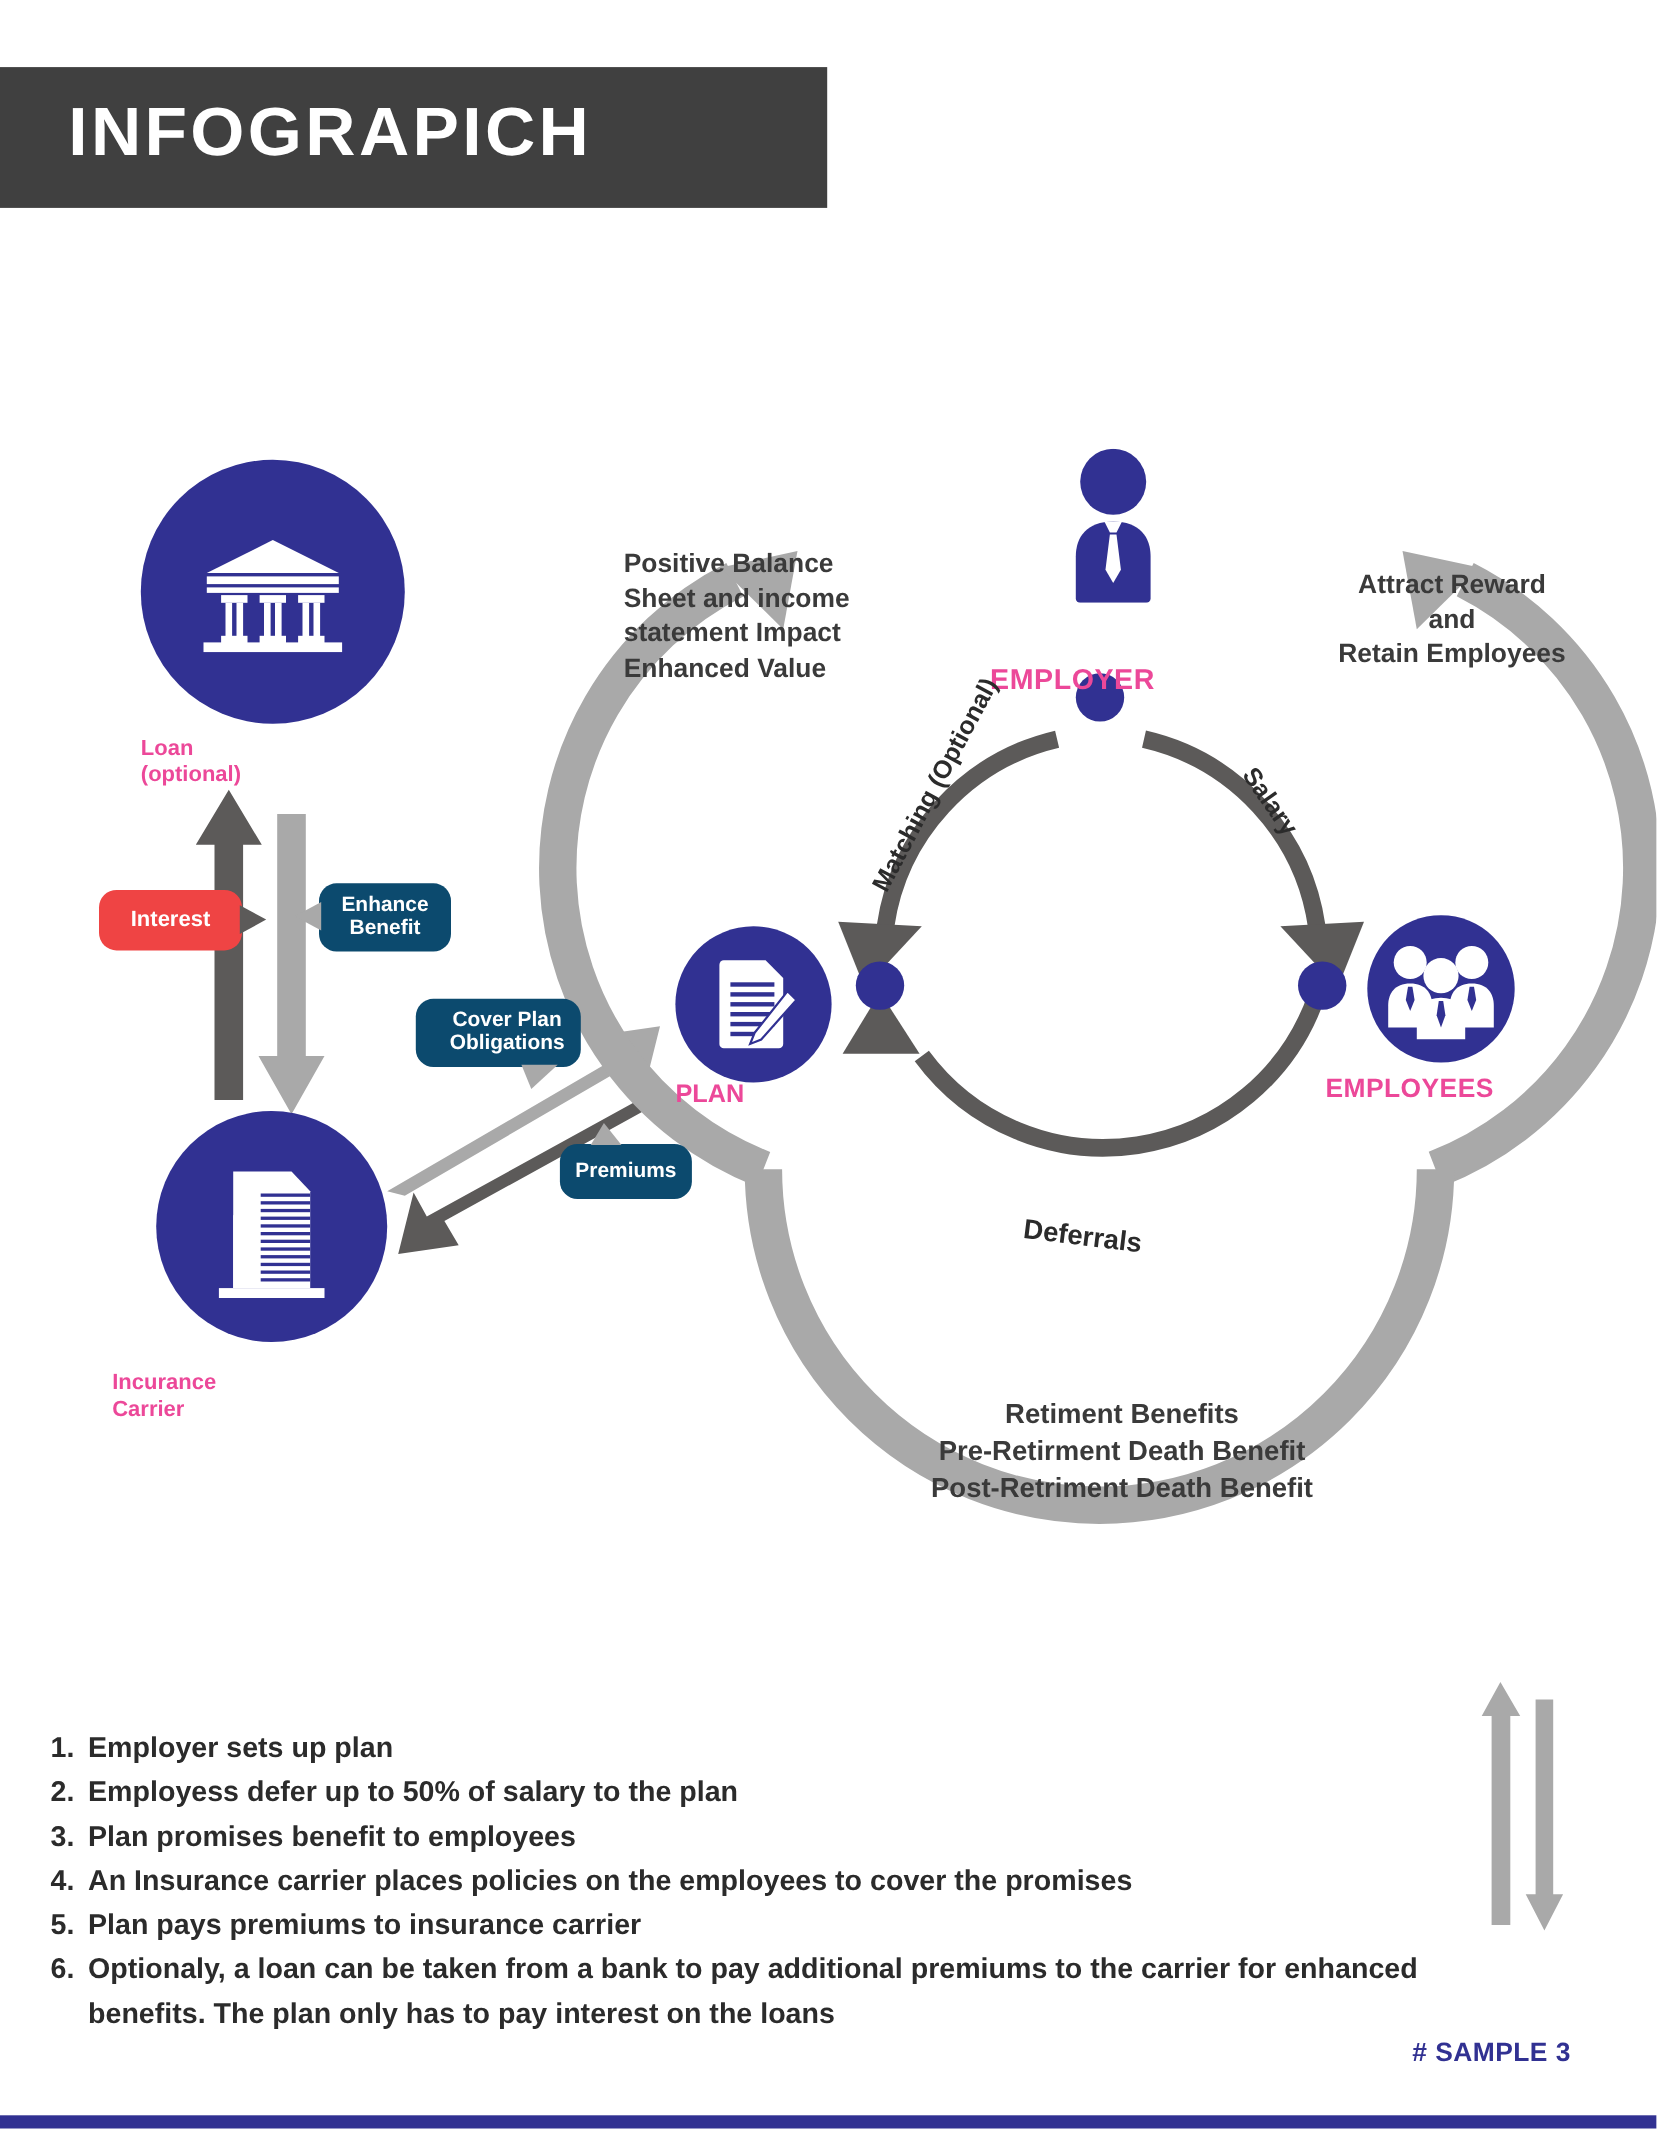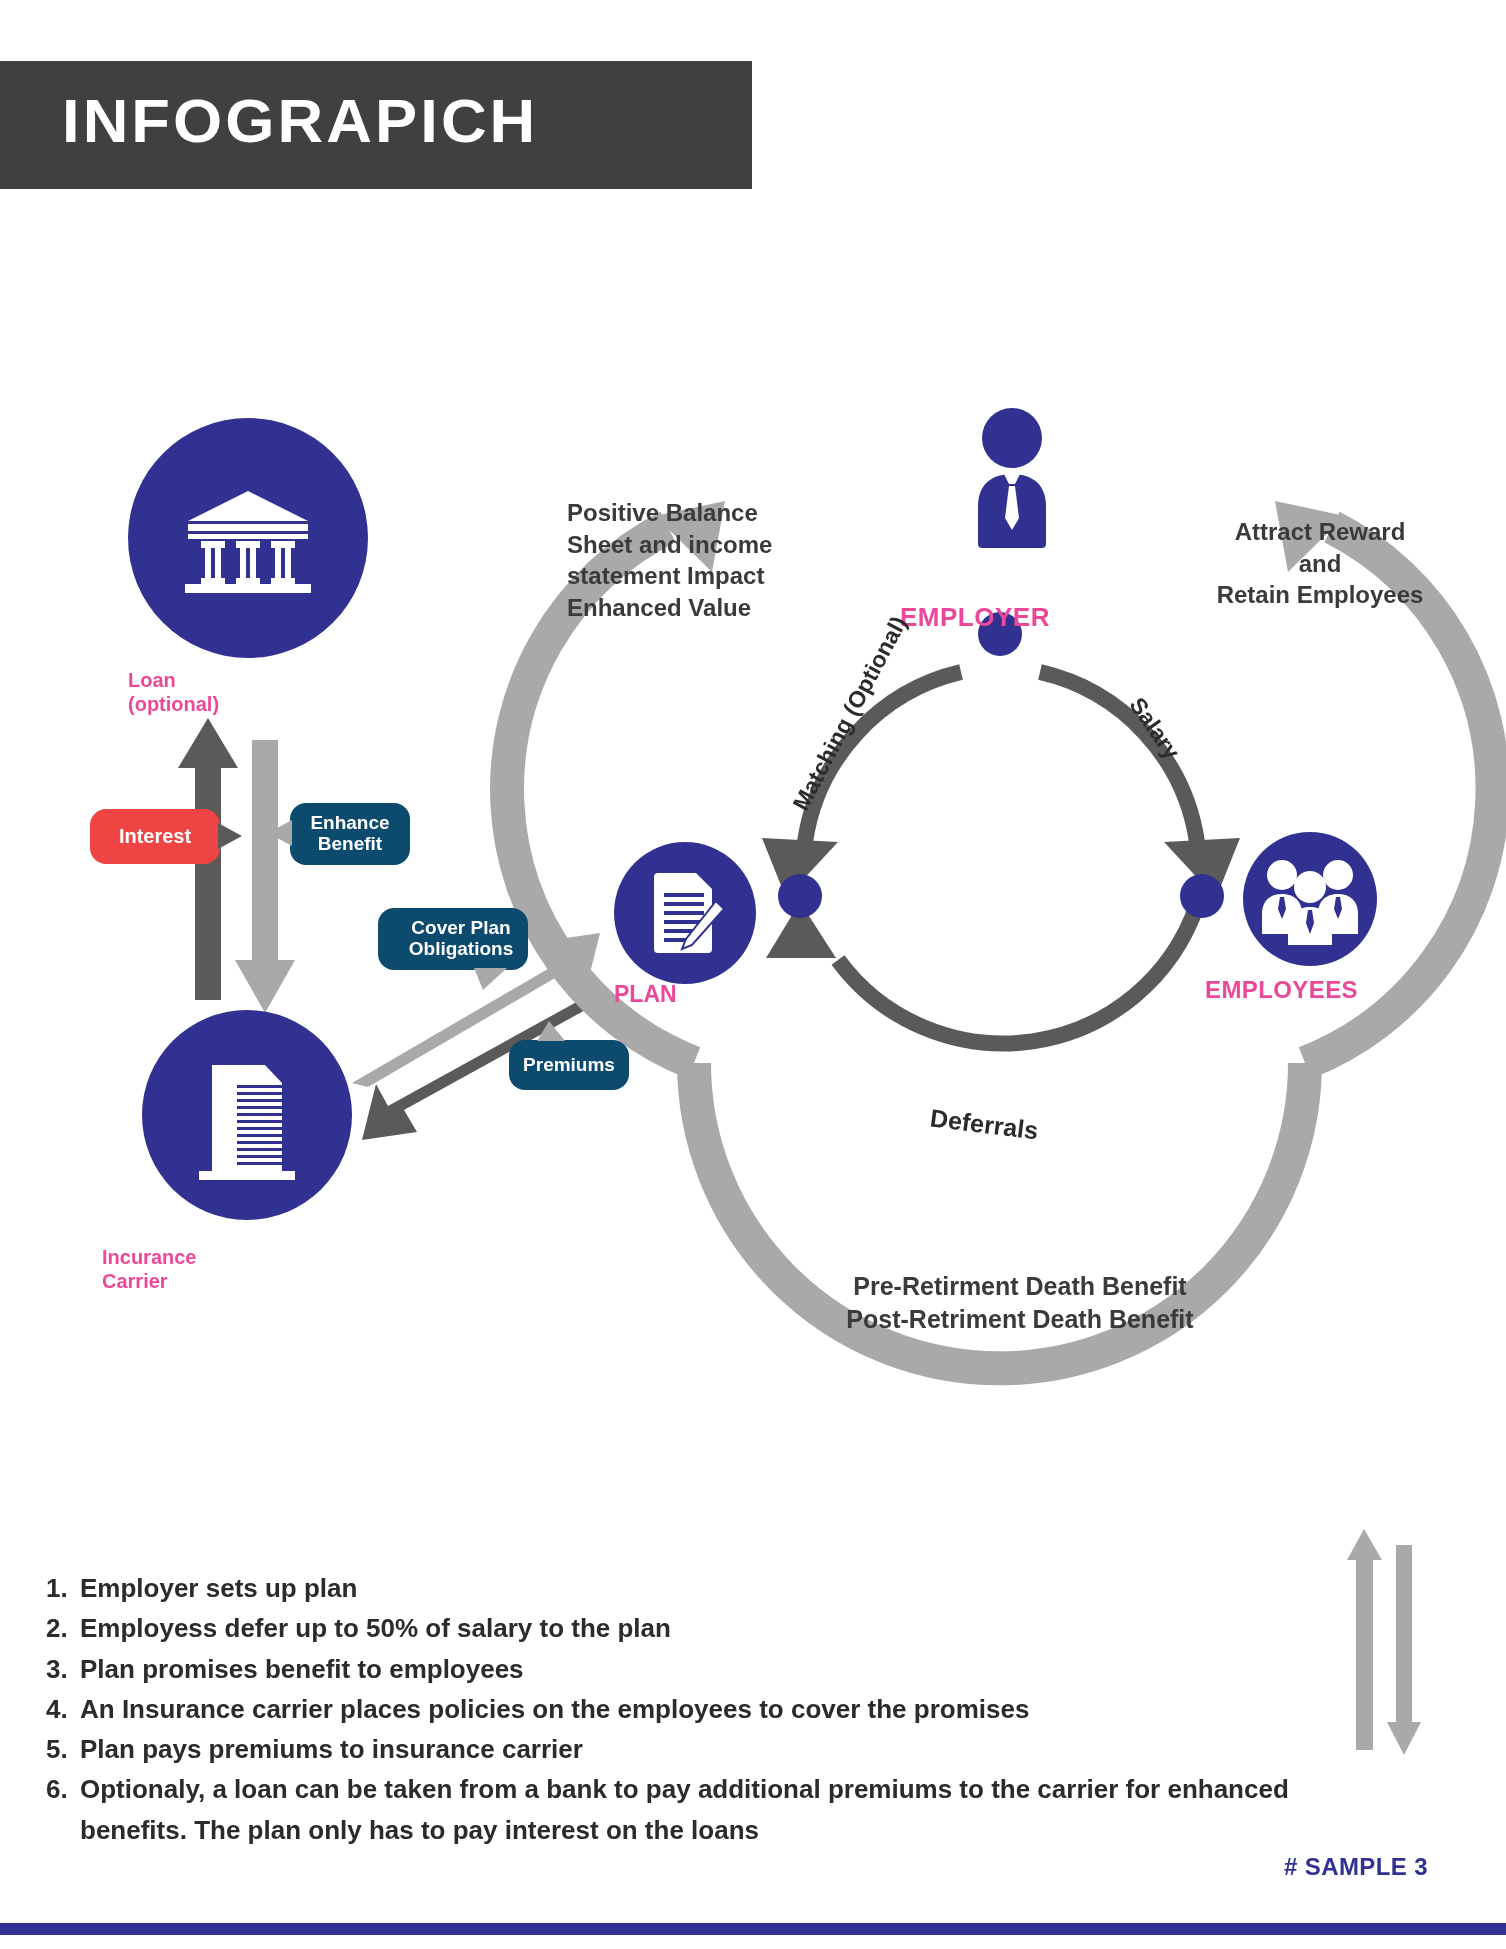--- a/index.html
+++ b/index.html
@@ -404,20 +404,21 @@
 
 <div class="flow-text" id="text-positive">Positive Balance Sheet and income statement Impact Enhanced Value</div>
 
 <div class="flow-text" id="text-attract">
   <div>Attract Reward</div>
   <div>and</div>
   <div>Retain Employees</div>
 </div>
 
 <div class="flow-text" id="text-benefits">
+  <div>Retiment Benefits</div>
   <div>Pre-Retirment Death Benefit</div>
   <div>Post-Retriment Death Benefit</div>
 </div>
 
 <div class="arc-label" id="label-matching">Matching (Optional)</div>
 <div class="arc-label" id="label-salary">Salary</div>
 <div class="arc-label" id="label-deferrals">Deferrals</div>
 
 <div id="steps-list">
   <div class="step-row">

